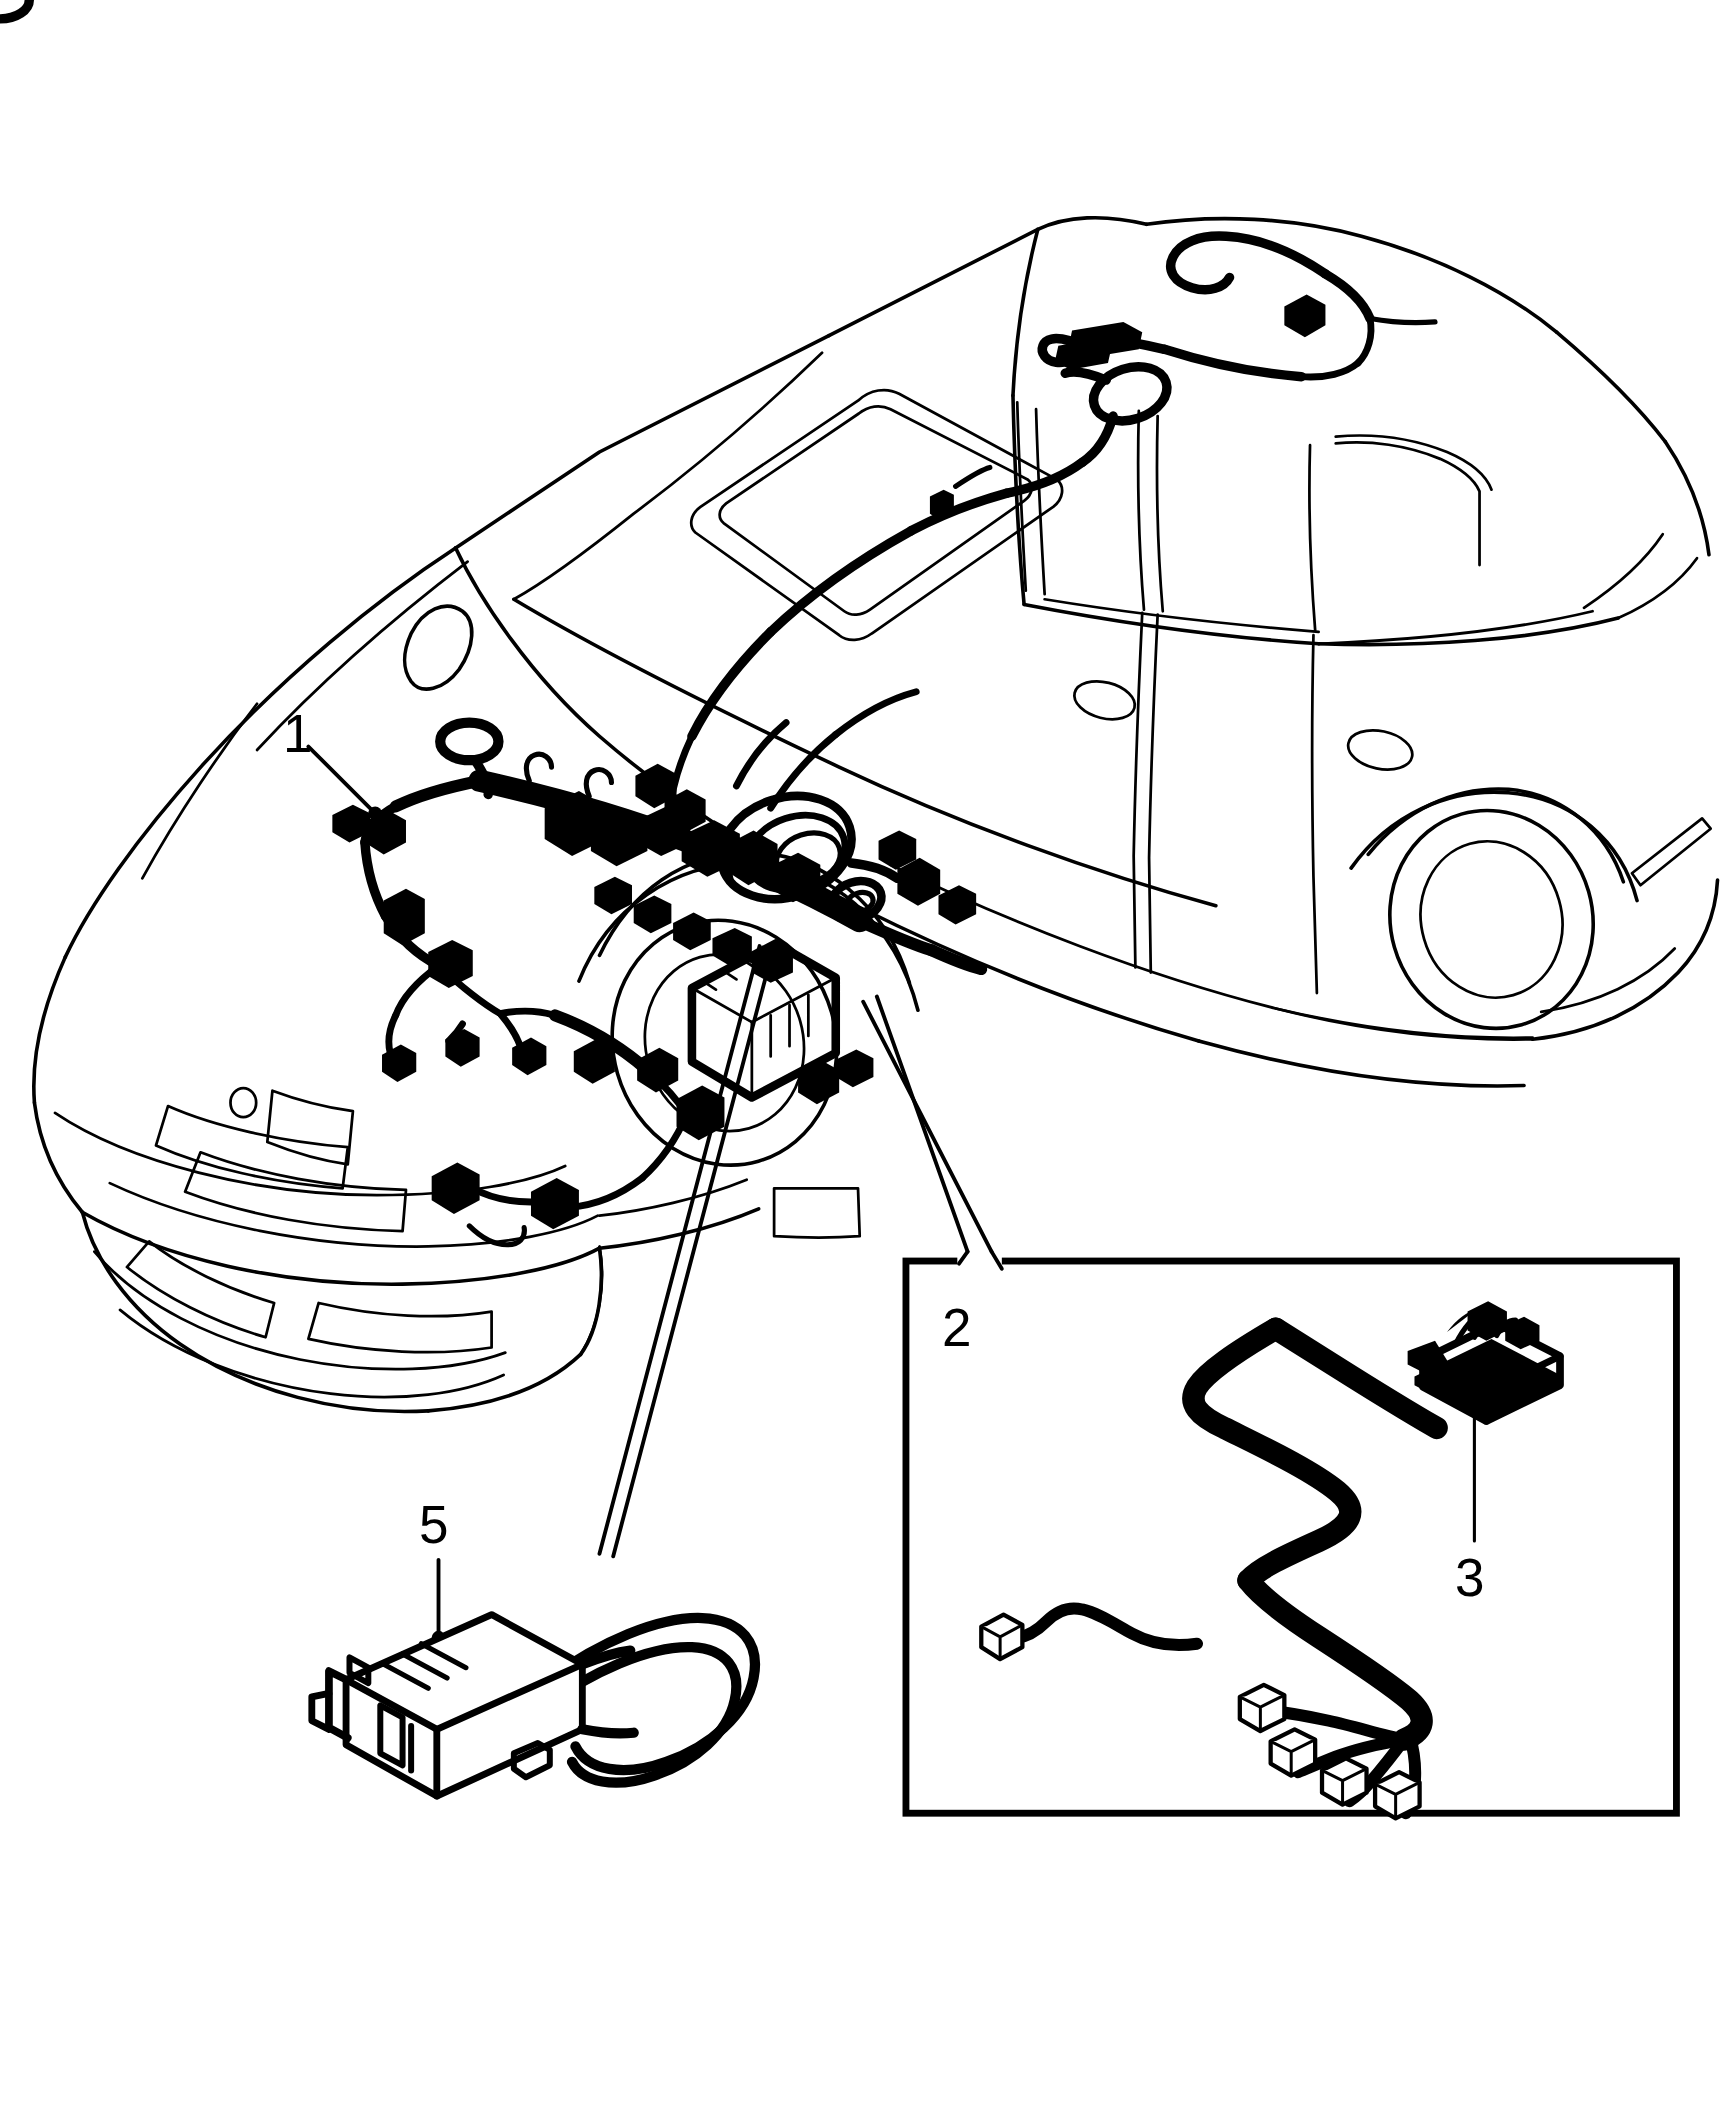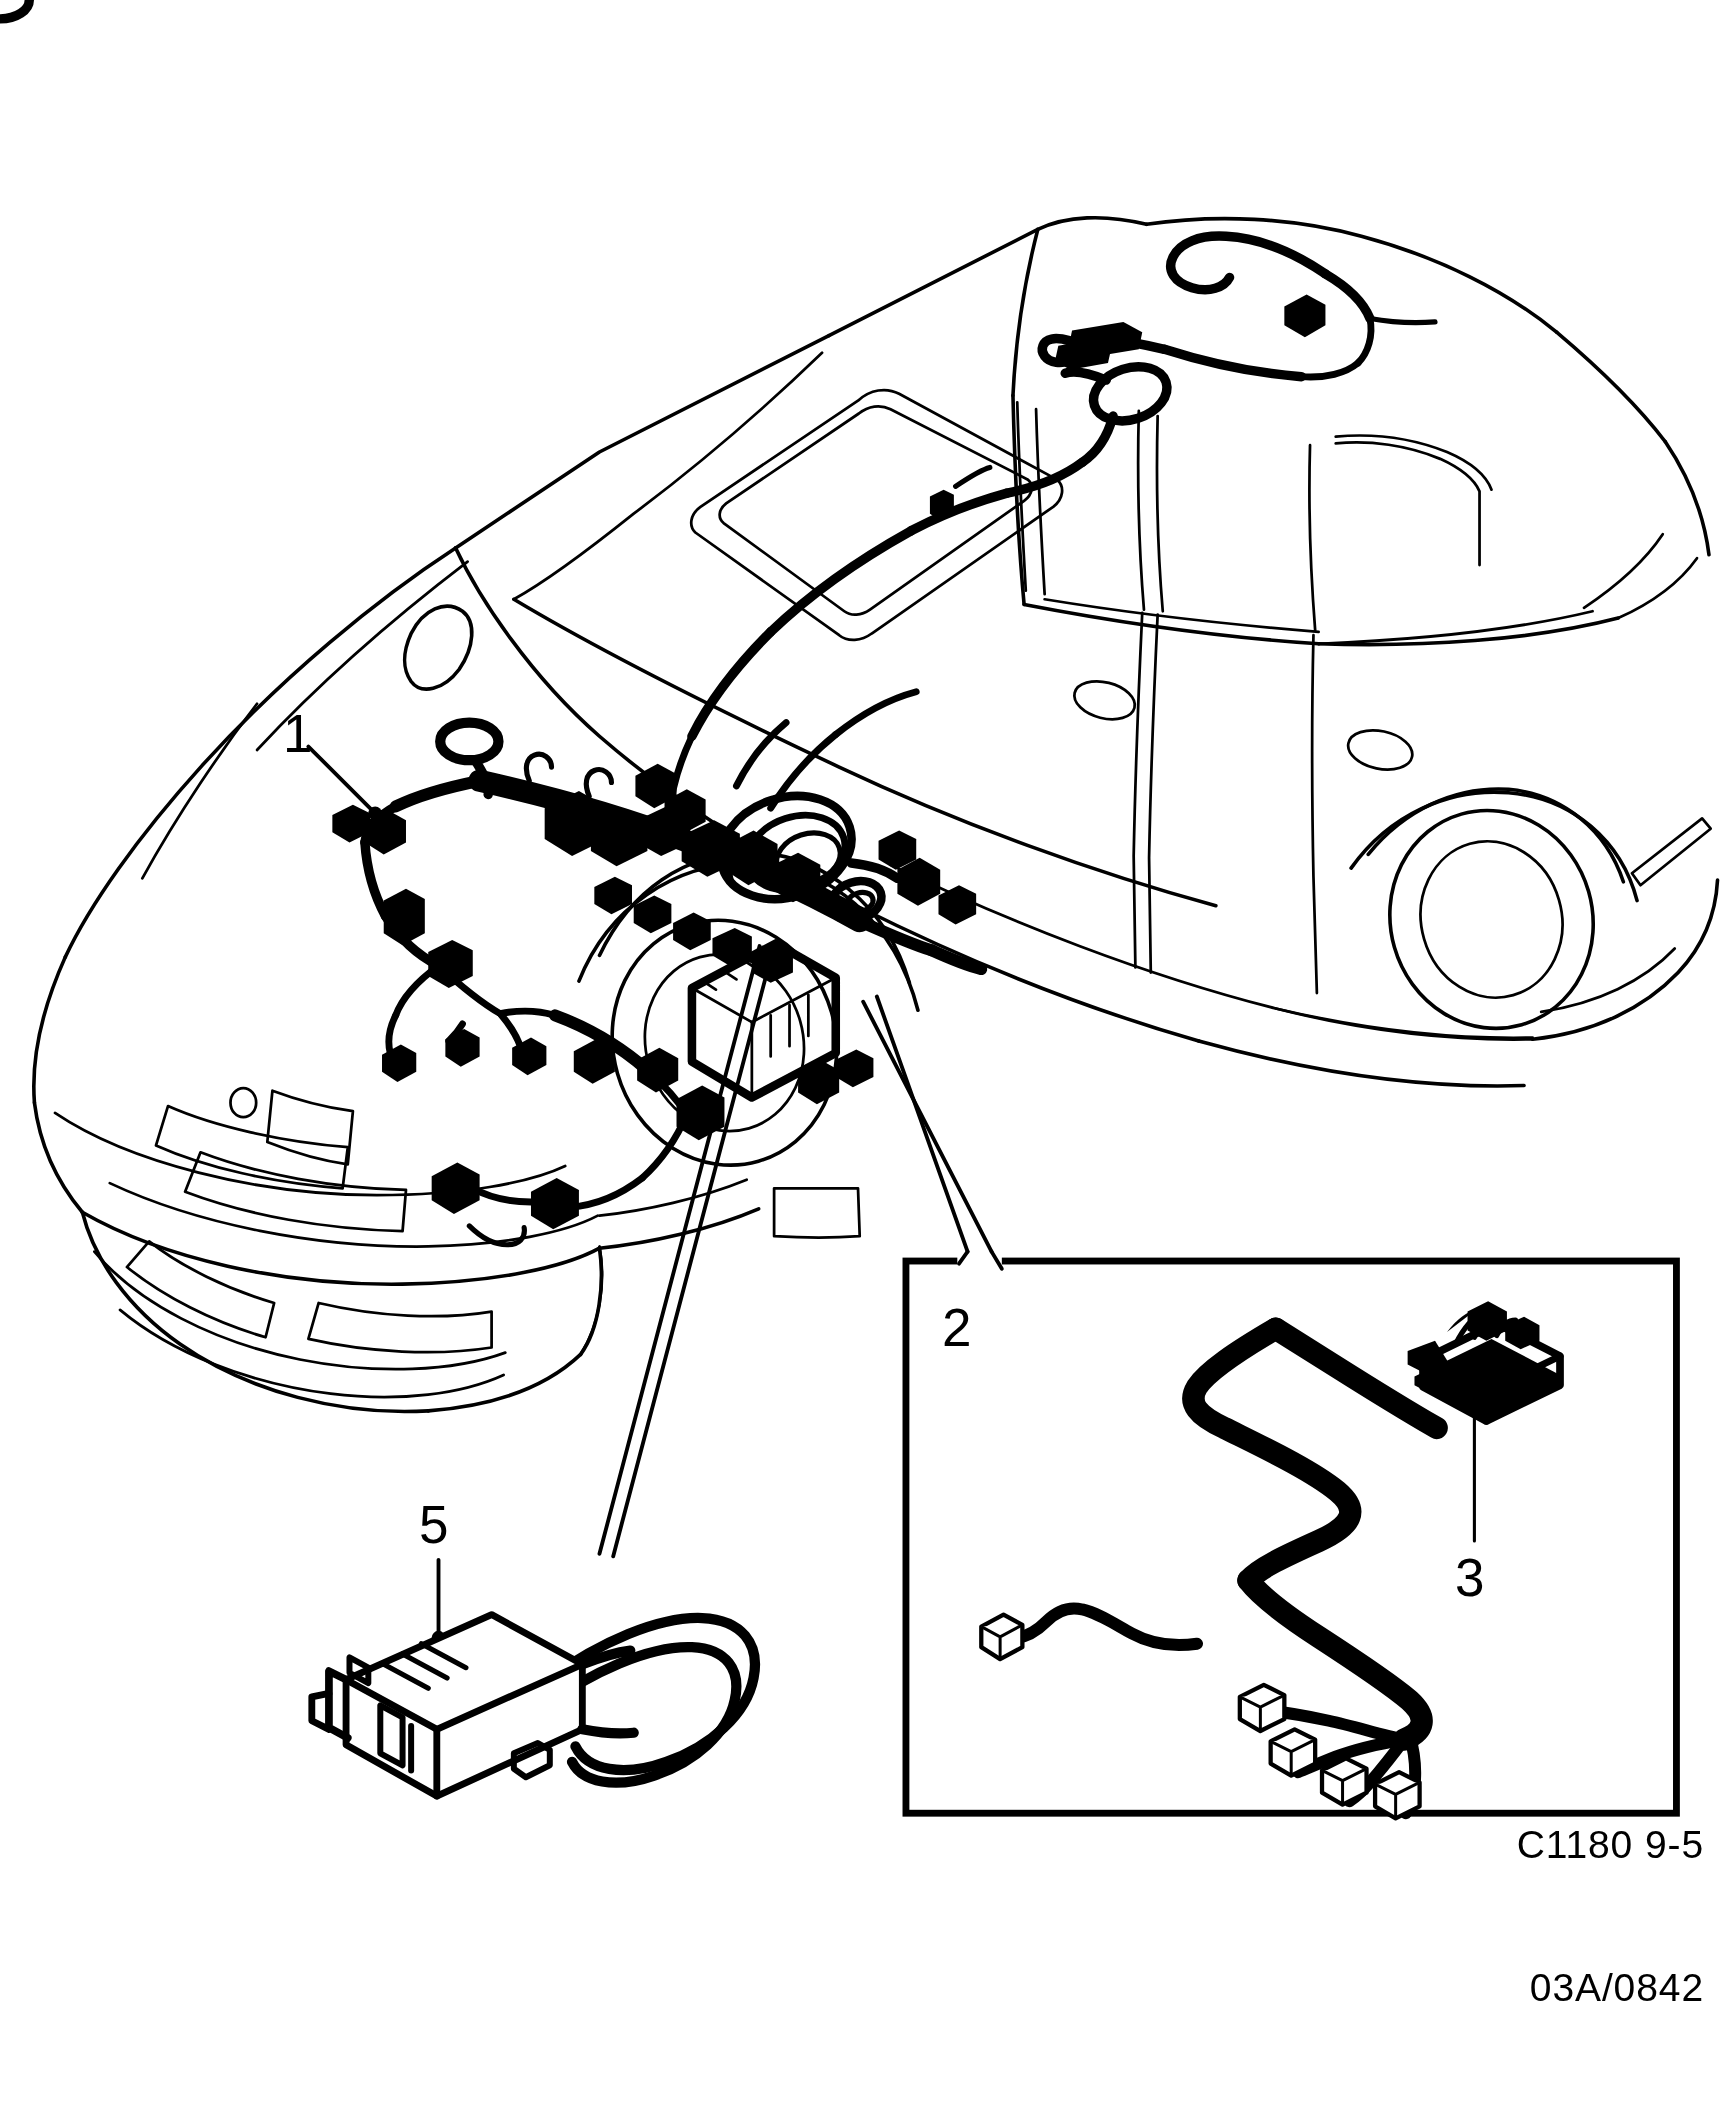--- a/index.html
+++ b/index.html
@@ -343,19 +343,15 @@
   </svg>
 
   <div class="lbl" style="left:283px;top:707px;">1</div>
 
   <div class="lbl" style="left:942px;top:1301px;">2</div>
 
   <div class="lbl" style="left:1455px;top:1551px;">3</div>
 
   <div class="lbl" style="left:419px;top:1498px;">5</div>
 
-  <div id="caption-block" class="cap">
-    <div>C1180 9-5</div>
-    <div>03A/0842</div>
-  </div>
 
 </div>
 
 
 </body></html>

